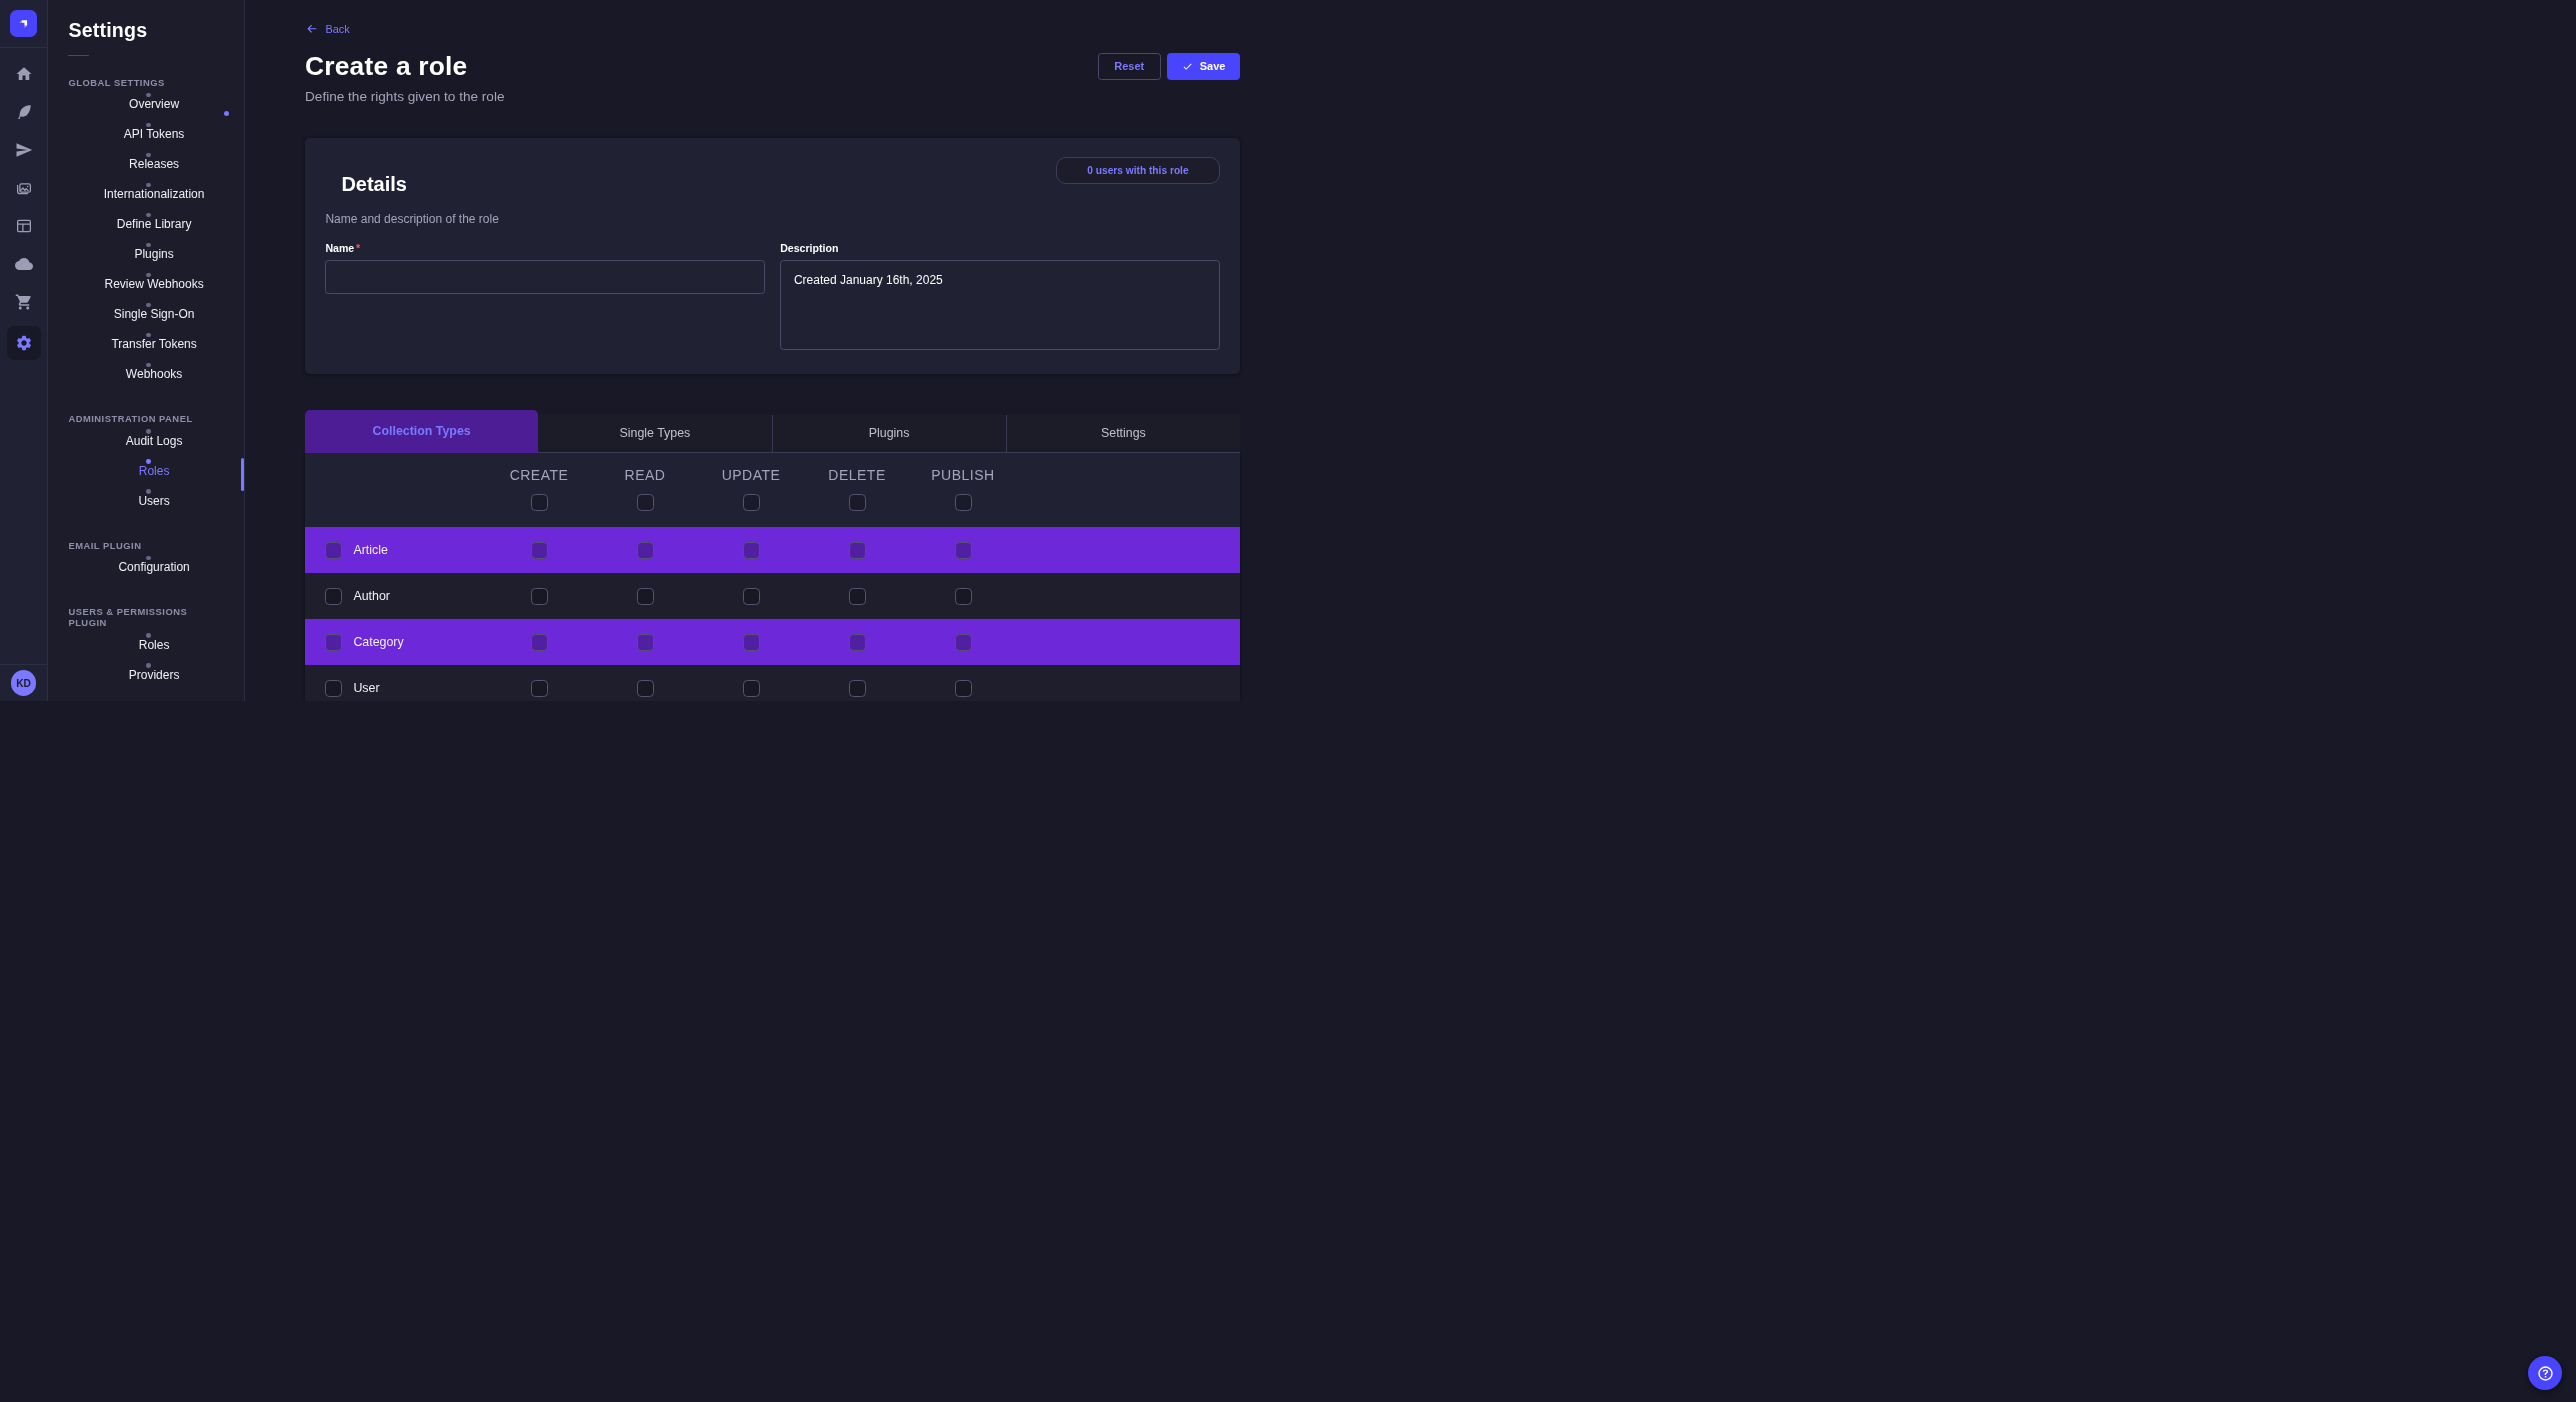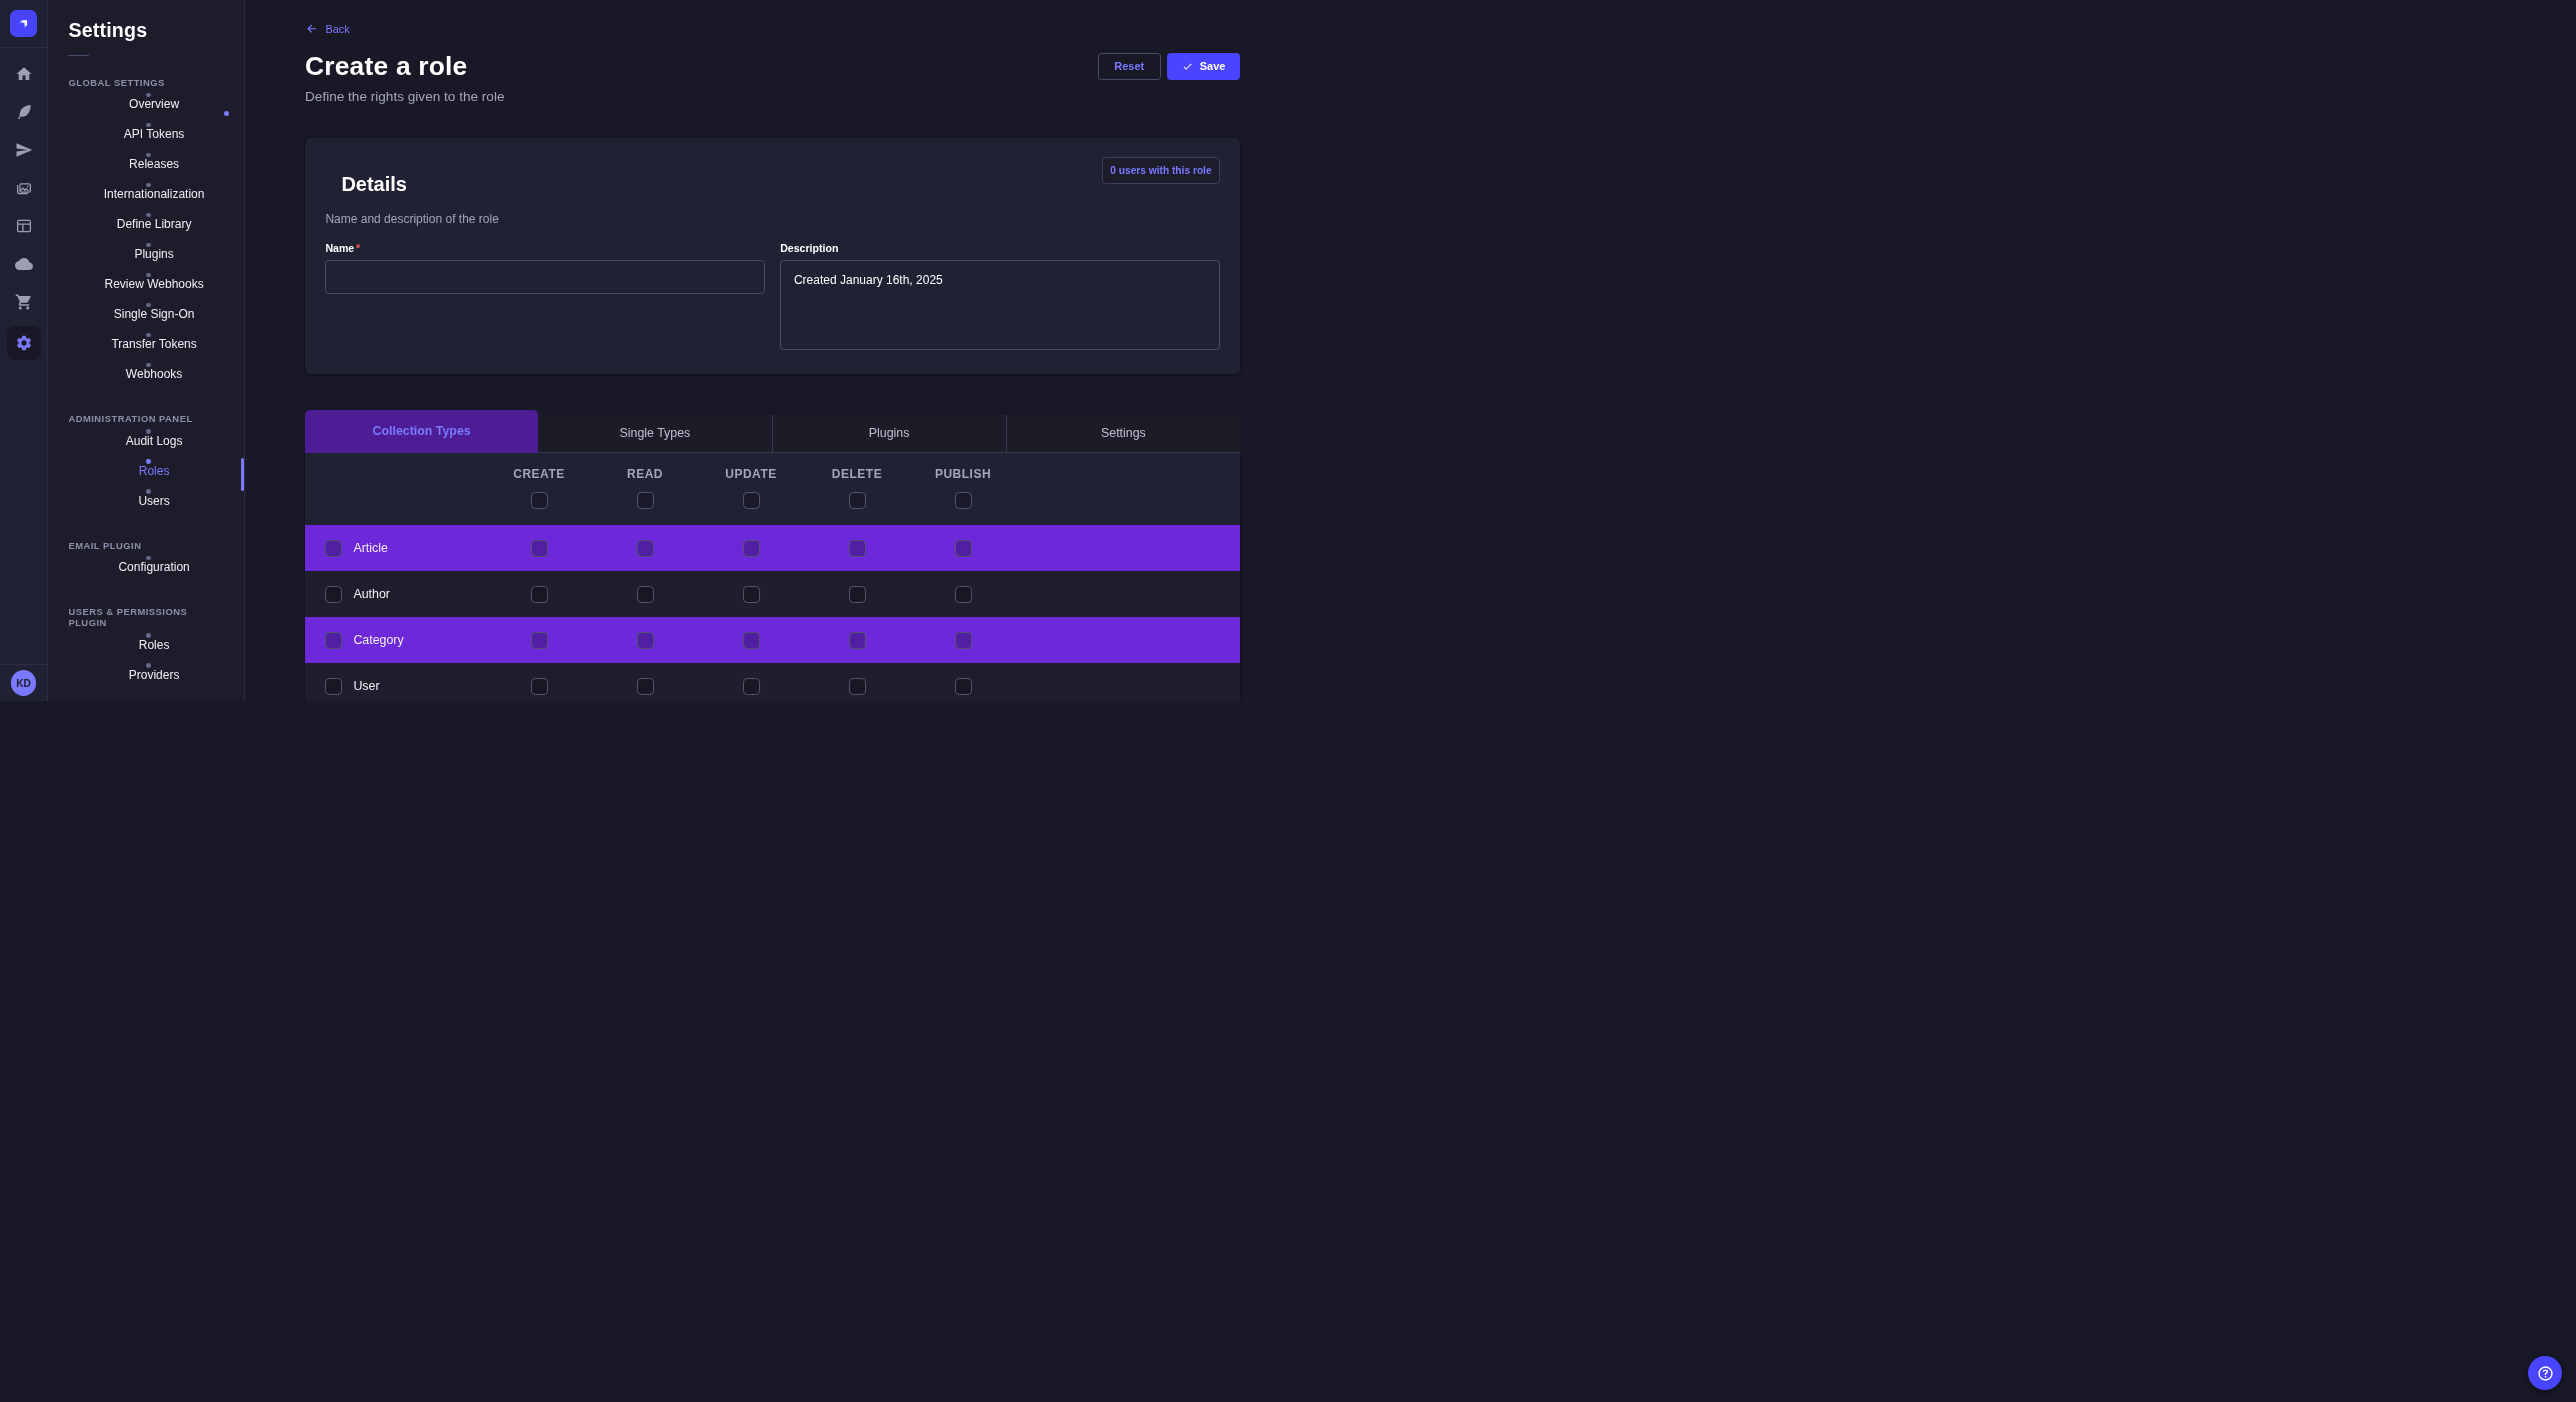--- a/index.html
+++ b/index.html
@@ -56,39 +56,39 @@
   .btn-save svg { width:11px; height:11px; }
   .page-subtitle { margin:7.7px 0 0; color:#a5a5ba; font-size:13.6px; }
 
   .card { background:#212134; border-radius:5.1px; box-shadow:0 0.9px 3.4px rgba(5,5,12,.4); }
 
   
   .details-card { margin-top:34px; padding:19px 20.4px 20.4px; }
   .details-head { display:flex; justify-content:space-between; align-items:flex-start; }
   .details-title { margin:16px; font-size:20px; font-weight:bold; }
   .details-subtitle { margin:6px 0 0; font-size:12px; color:#a5a5ba; }
-  .users-btn { height:27px; padding:0 7px; background:#1c1c2a; border:0.9px solid #3d3d5c; border-radius:4px; color:#7b79ff; font-size:10.2px; font-weight:bold; cursor:pointer; font-family:inherit; }
+  .users-btn { height:27px; padding:0 30px; background:#1c1c2a; border:0.9px solid #3d3d5c; border-radius:10px; color:#7b79ff; font-size:10.2px; font-weight:bold; cursor:pointer; font-family:inherit; }
   .fields { display:flex; gap:15.3px; margin-top:15.3px; }
   .field { flex:1; min-width:0; }
   .field label { display:block; font-size:10.6px; font-weight:bold; margin-bottom:6.8px; }
   .req { color:#ee5e52; margin-left:1.7px; }
   .text-input { width:100%; height:34px; background:transparent; border:0.9px solid #4a4a68; border-radius:3.4px; color:#fff; font-size:12px; padding:0 12px; font-family:inherit; outline:none; }
   .text-area { width:100%; height:90px; background:transparent; border:0.9px solid #4a4a68; border-radius:3.4px; color:#fff; font-size:12px; padding:10.2px 12.8px; font-family:inherit; resize:none; outline:none; line-height:1.45; }
 
   
   .table-card { margin-top:36px; }
   .tabs { display:flex; align-items:flex-end; height:43px; }
   .tab { flex:1; height:38px; background:#1c1c29; border:none; border-bottom:0.9px solid #3a3a55; color:#c0c0cf; font-size:12.4px; font-family:inherit; cursor:pointer; display:flex; align-items:center; justify-content:center; }
   .tab.inactive + .tab.inactive { border-left:0.9px solid #3a3a55; }
   .tab.active { height:43px; background:#4c1d95; color:#7b79ff; font-weight:bold; border-bottom:none; border-radius:5.1px 5.1px 0 0; }
   .perm-body { background:#212134; border-radius:0 0 5.1px 5.1px; overflow:hidden; box-shadow:0 0.9px 3.4px rgba(5,5,12,.4); }
   .perm-grid { display:grid; grid-template-columns:181px repeat(5,106px) 1fr; align-items:center; }
   .perm-header { padding:14.5px 0 16px; }
   .perm-head-cell { display:flex; flex-direction:column; align-items:center; gap:11px; }
-  .col-label { font-size:12px; font-weight:bold; letter-spacing:0.5px; color:#a5a5ba; }
+  .col-label { font-size:14px; font-weight:normal; letter-spacing:0.5px; color:#a5a5ba; }
   .perm-row { height:46px; }
   .perm-row.odd { background:#6d28d9; }
   .perm-row.even { background:#1e1e2c; }
   .row-label-cell { display:flex; align-items:center; gap:11px; padding-left:20.4px; font-size:12.4px; color:#f0f0f5; }
   .perm-cell { display:flex; justify-content:center; }
   .cb { width:17px; height:17px; border:0.9px solid #54546e; border-radius:4.3px; background:rgba(10,10,18,.28); cursor:pointer; display:inline-block; flex:0 0 17px; }
 
   
   .help-fab { position:fixed; right:13.6px; bottom:12px; width:34px; height:34px; border-radius:50%; background:#4945ff; border:none; color:#fff; display:flex; align-items:center; justify-content:center; cursor:pointer; box-shadow:0 1.7px 6.8px rgba(0,0,0,.4); }
   .help-fab svg { width:19px; height:19px; }

